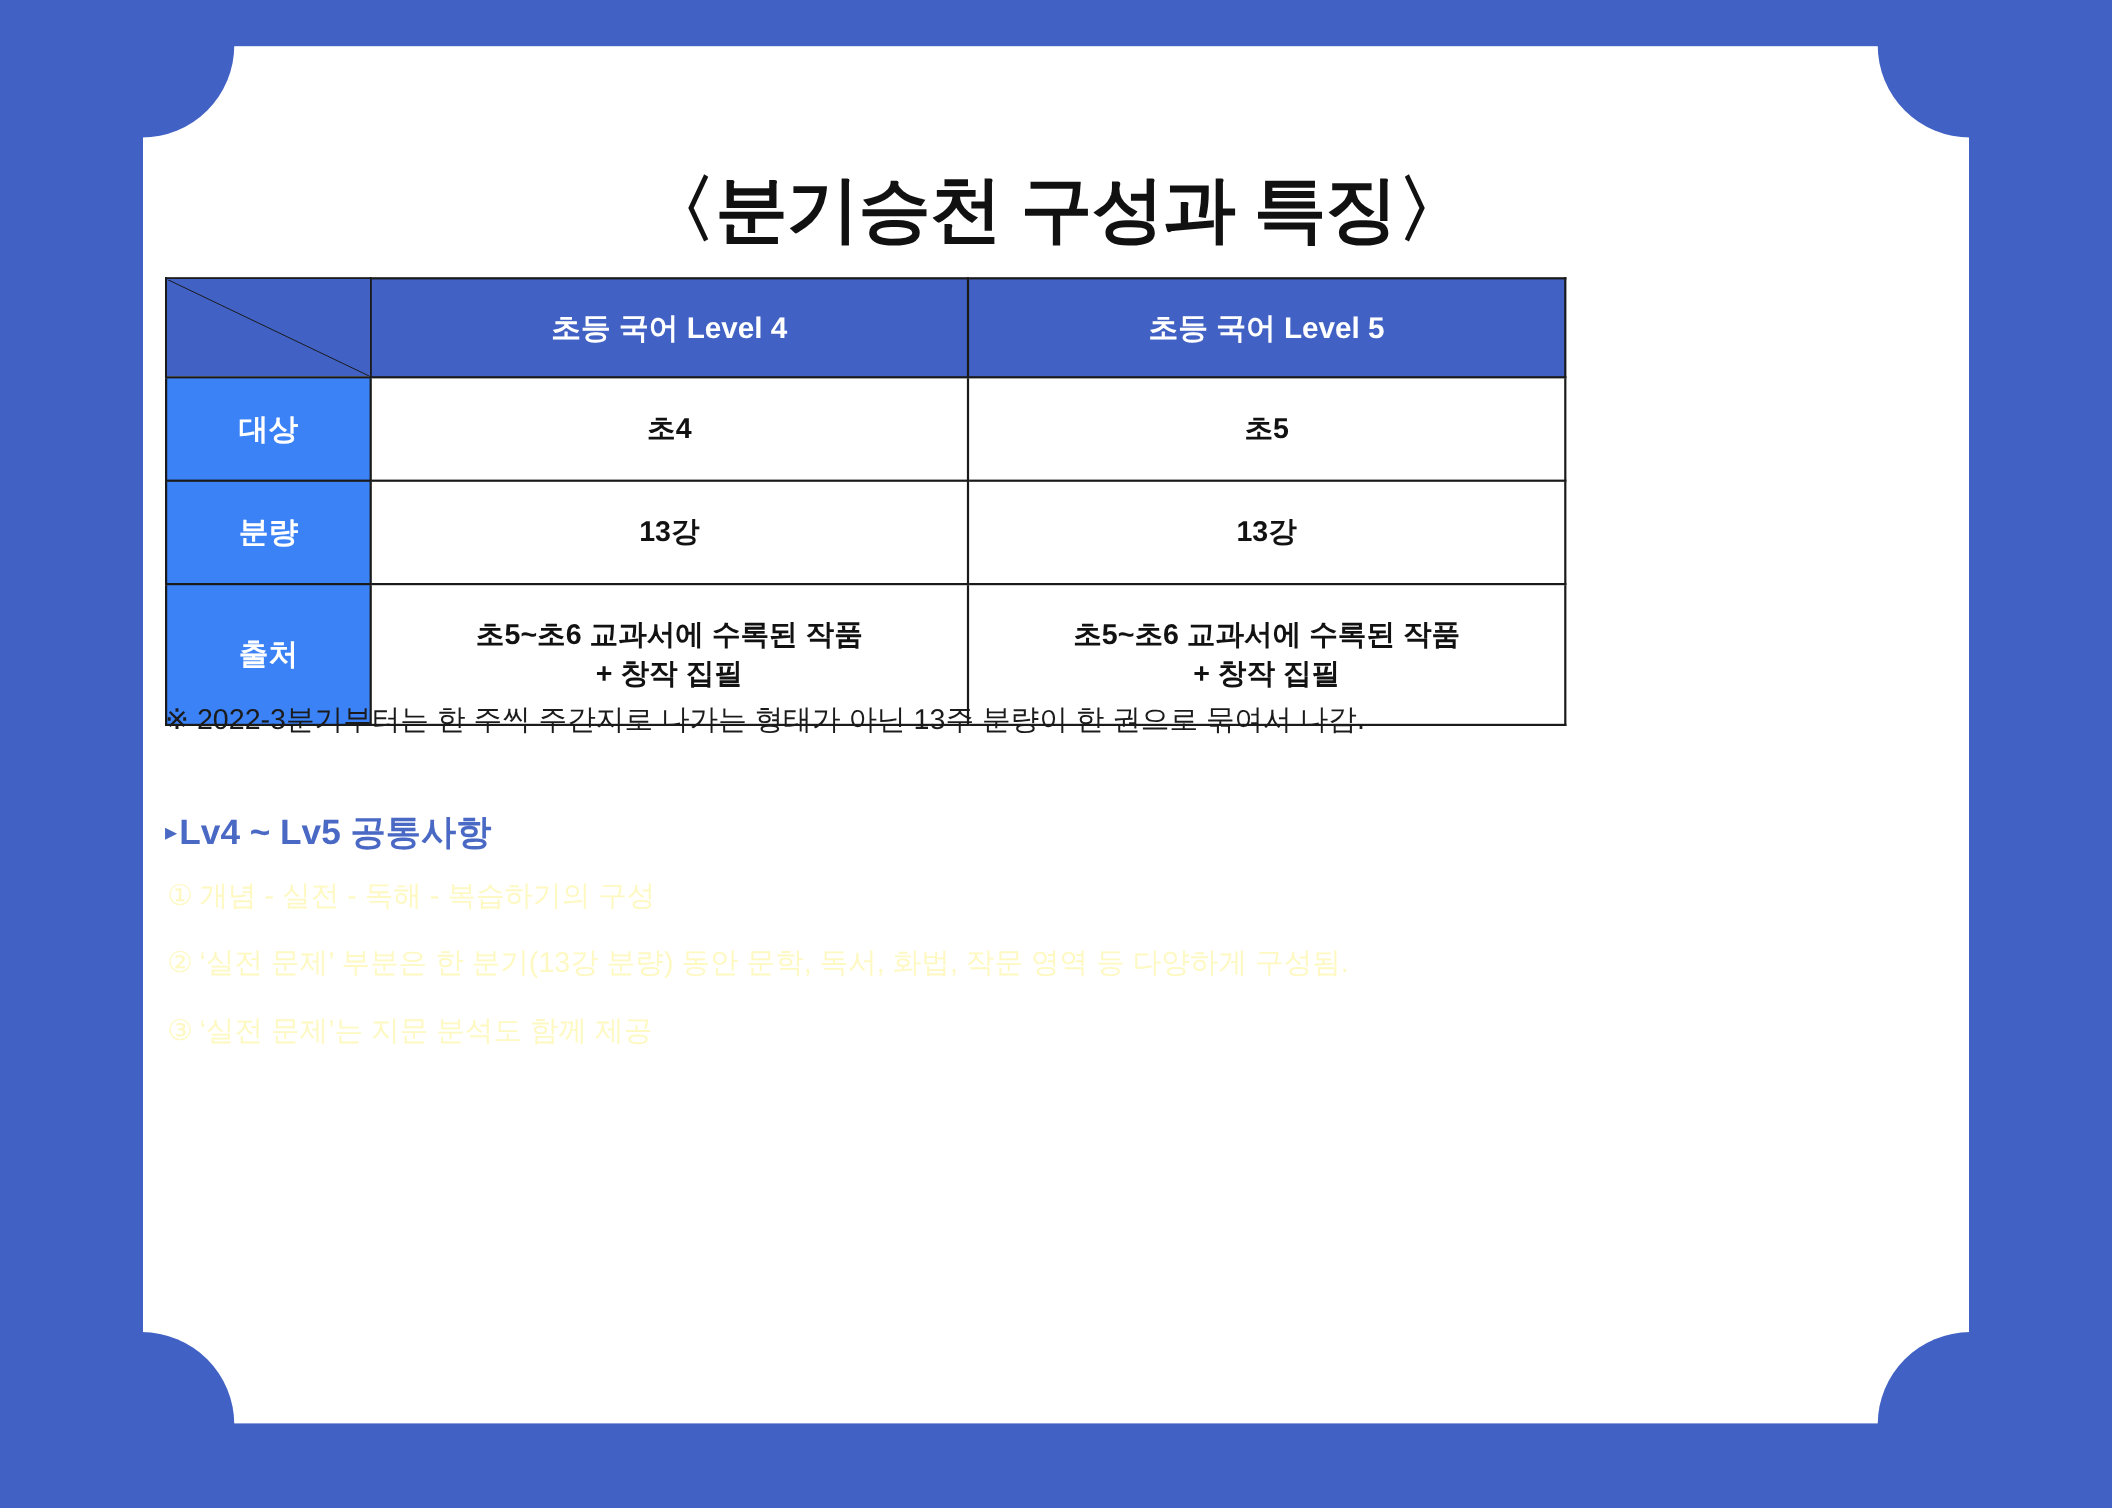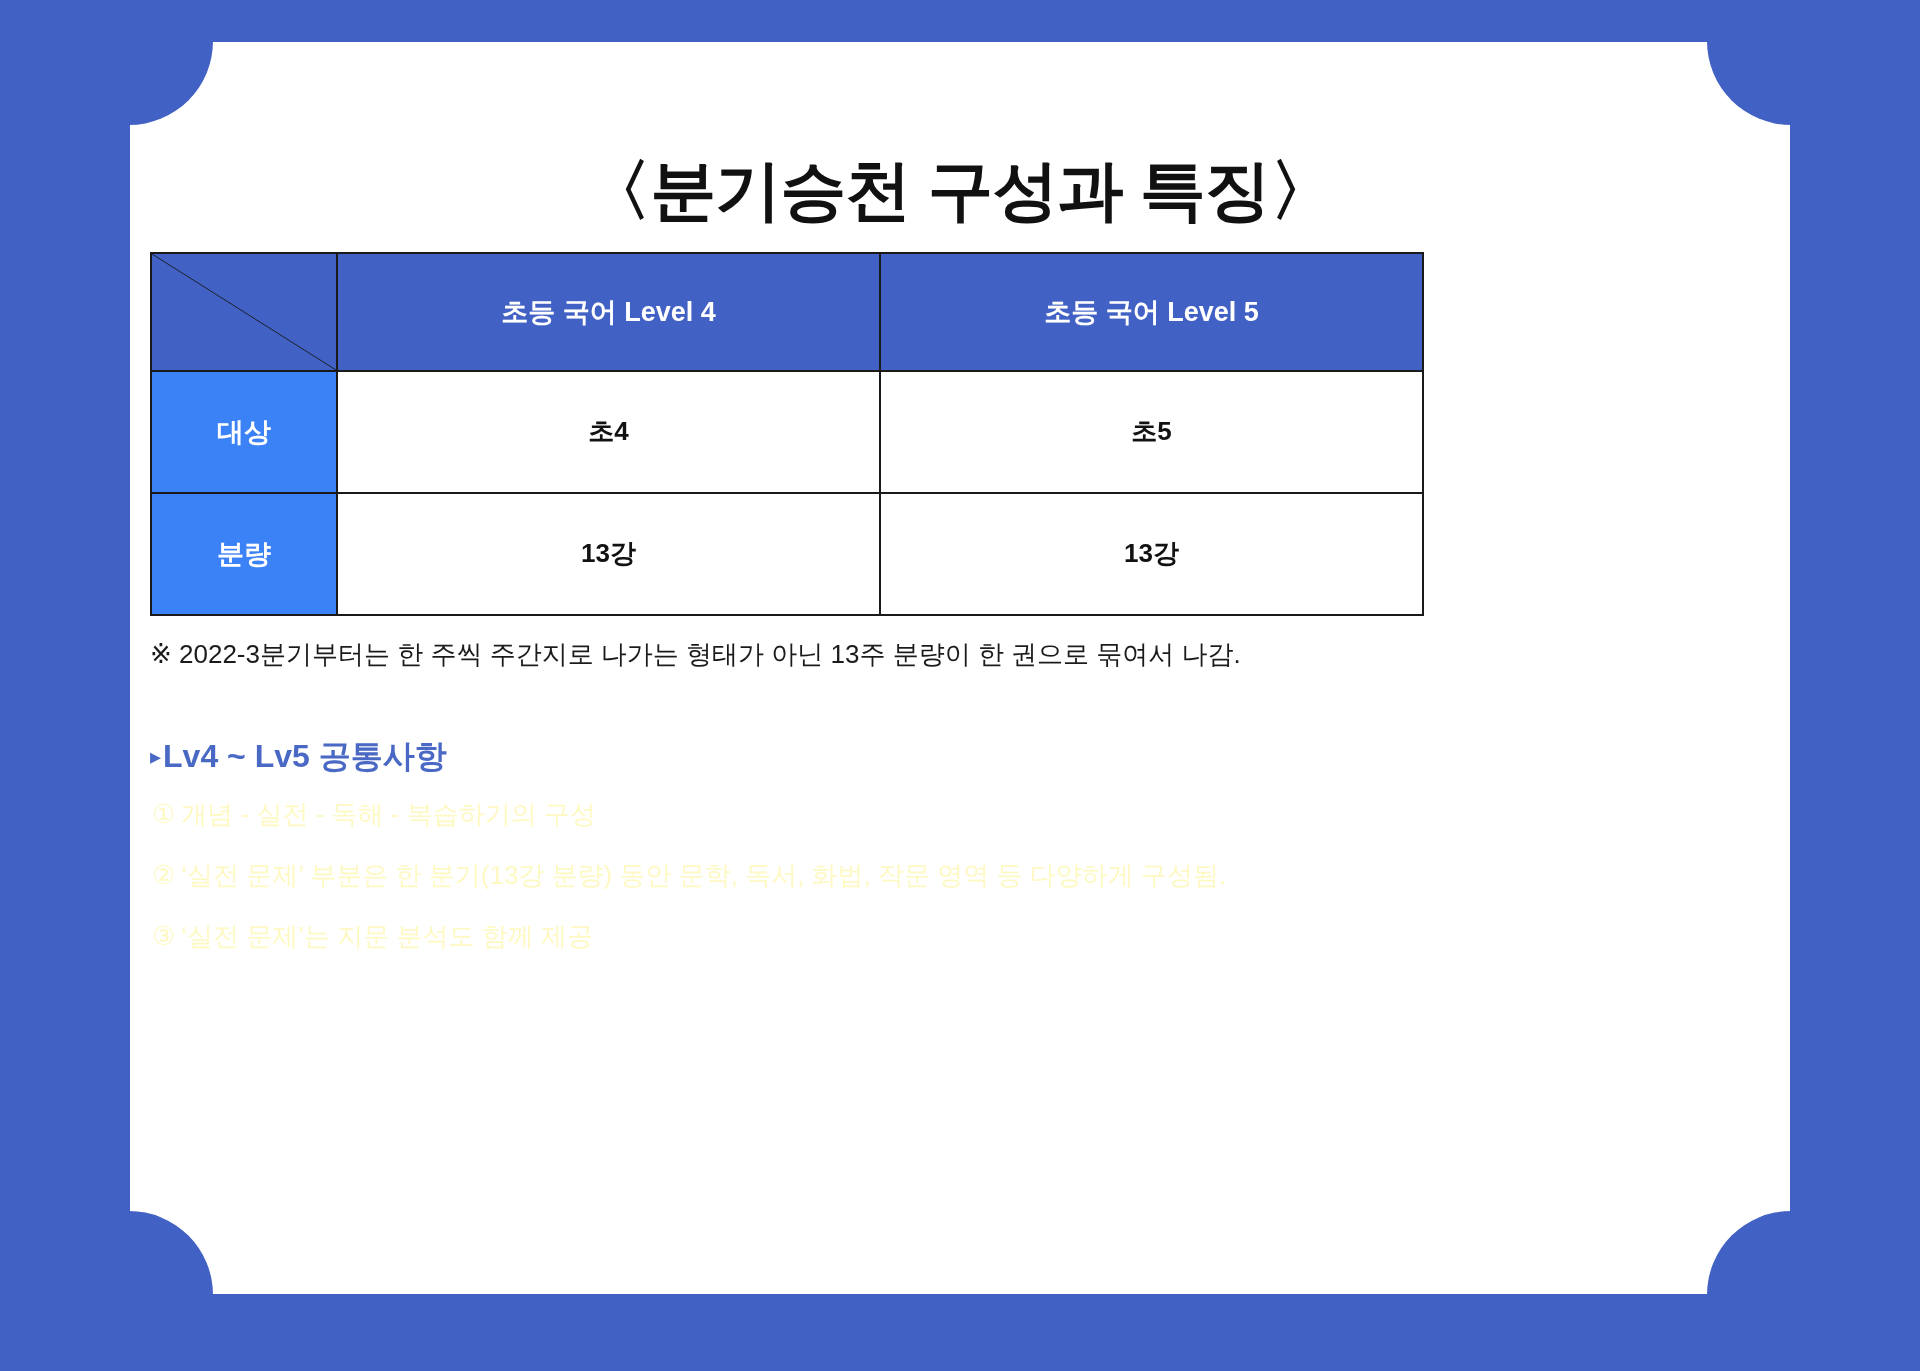--- a/index.html
+++ b/index.html
@@ -57,21 +57,21 @@
   .tbl {
     position: absolute;
     left: 20px;
     top: 210px;
     width: 1272px;
     border-collapse: collapse;
     table-layout: fixed;
   }
   .tbl td, .tbl th {
     border: 2px solid #1a1a1a;
-    padding: 18px;
+    padding: 4px;
     text-align: center;
     vertical-align: middle;
   }
   .col-label  { width: 186px; }
   .col-lv     { width: 543px; }
 
   .hdr {
     background: #4161c4;
     color: #ffffff;
     font-size: 27px;
@@ -173,20 +173,25 @@
     <tbody>
       <tr>
         <td class="rowlabel r-short">대상</td>
         <td class="cell r-short">초4</td>
         <td class="cell r-short">초5</td>
       </tr>
       <tr>
         <td class="rowlabel r-short">분량</td>
         <td class="cell r-short">13강</td>
         <td class="cell r-short">13강</td>
+      </tr>
+      <tr>
+        <td class="rowlabel r-tall">출처</td>
+        <td class="cell r-tall">초5~초6 교과서에 수록된 작품<br>+ 창작 집필</td>
+        <td class="cell r-tall">초5~초6 교과서에 수록된 작품<br>+ 창작 집필</td>
       </tr>
     </tbody>
   </table>
 
   <div class="note">※ 2022-3분기부터는 한 주씩 주간지로 나가는 형태가 아닌 13주 분량이 한 권으로 묶여서 나감.</div>
 
   <div class="subhead">
     <span class="tri">▸</span><span>Lv4 ~ Lv5 공통사항</span>
   </div>
 

